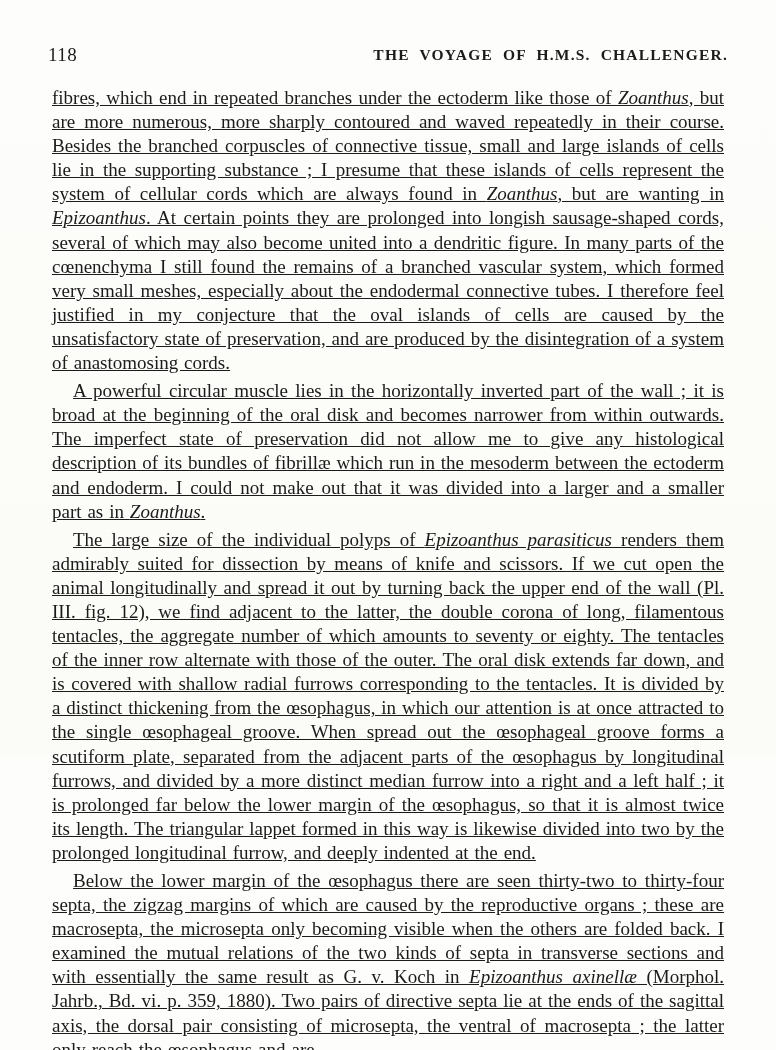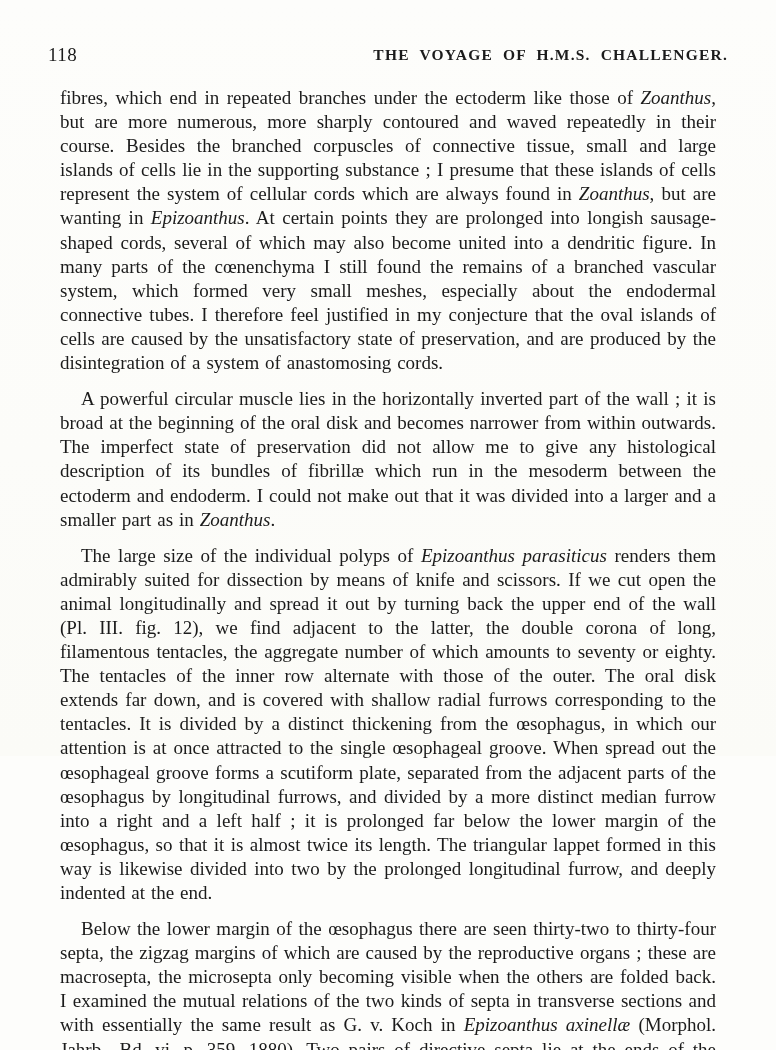--- a/index.html
+++ b/index.html
@@ -44,21 +44,22 @@
     letter-spacing: 1.2px;
     word-spacing: 5px;
   }
   .page-body {
     font-size: 19px;
     line-height: 24.1px;
     text-align: justify;
     word-spacing: 0.06em;
   }
   .para {
-    margin: 12px;
+    margin: 4px;
+    text-decoration: underline;
   }
   .para.indent {
     text-indent: 21px;
   }
   .italic {
     font-style: italic;
   }
 </style>
 </head>
 <body>

